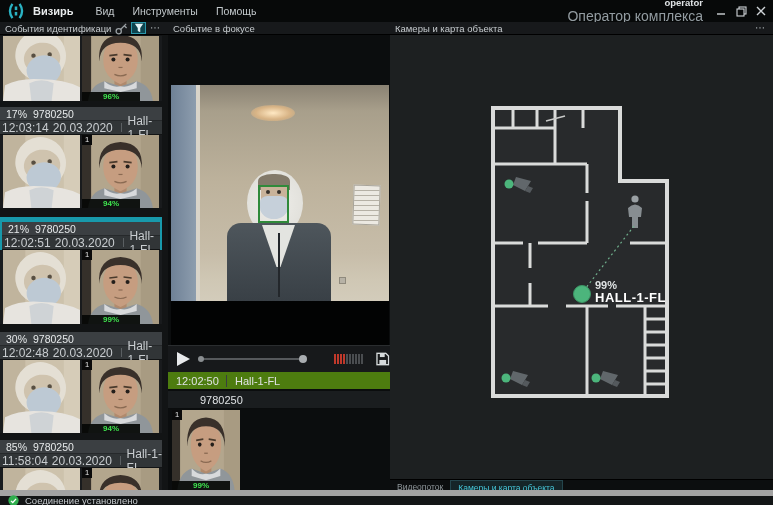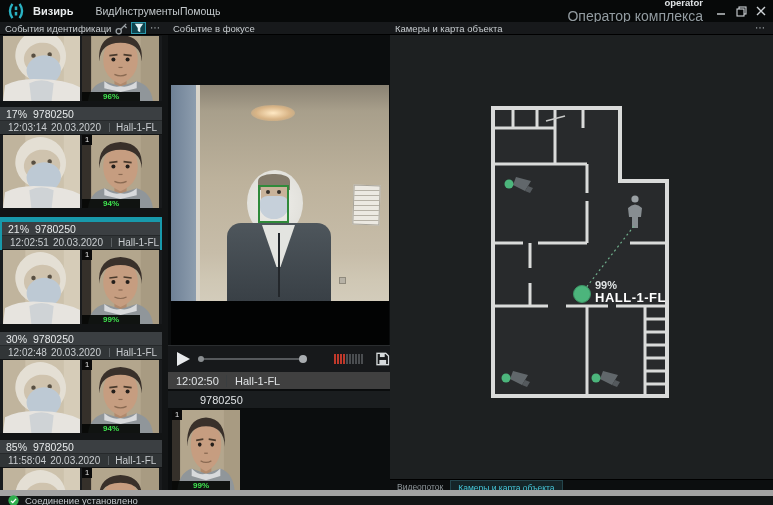--- a/index.html
+++ b/index.html
@@ -4,41 +4,41 @@
 <style>
   html,body{margin:0;padding:0;background:#000;}
   *{box-sizing:border-box;}
   .app{position:relative;width:773px;height:505px;background:#0a0c0d;overflow:hidden;
        font-family:"Liberation Sans",sans-serif;color:#cfd4d7;-webkit-font-smoothing:antialiased;}
   
   .menubar{position:absolute;left:0;top:0;width:773px;height:22px;background:#070909;
            display:flex;align-items:center;}
   .logo{width:22px;height:18px;margin:0 6px 0 5px;flex:none;}
   .appname{font-size:11px;font-weight:bold;color:#e8ebec;margin-right:22px;}
-  .mitem{font-size:10.5px;color:#c2c8cb;cursor:default;}
+  .mitem{font-size:10.5px;color:#c2c8cb;margin-right:18px;cursor:default;}
   .mspacer{flex:1;}
   .userbox{text-align:right;line-height:1.1;margin-right:10px;}
   .userlogin{font-size:9.5px;font-weight:bold;color:#dfe3e5;}
   .userrole{font-size:14px;color:#939ca1;}
   .wc{width:16px;height:14px;display:flex;align-items:center;justify-content:center;margin-right:4px;}
   
   .phdr{position:absolute;height:13px;background:#17191b;border-bottom:1px solid #000;
         font-size:9.5px;color:#c6cbce;display:flex;align-items:center;padding:0 5px;}
   .phdr .ttl{flex:1;white-space:nowrap;overflow:hidden;}
   .hicon{width:15px;height:12px;display:flex;align-items:center;justify-content:center;margin-left:2px;flex:none;}
   .hicon.active{background:#0e4550;border:1px solid #2c99ac;}
   .dots{font-size:10px;color:#aeb4b7;letter-spacing:1px;line-height:8px;}
   
   .leftpanel{position:absolute;left:0;top:22px;width:168px;height:468px;background:#121415;}
   .ev-item{position:absolute;left:0;width:162px;}
   .ev-row1{height:14px;background:#3b3f42;color:#e6e9ea;font-size:10.5px;display:flex;
            align-items:center;padding-left:6px;border-bottom:1px solid #26292b;}
   .ev-row1 .score{width:27px;}
-  .ev-row2{height:13px;background:#313537;color:#c9cdd0;font-size:10px;display:flex;
-           align-items:center;padding-left:8px;}
+  .ev-row2{height:13px;background:#313537;color:#c9cdd0;font-size:12px;display:flex;
+           align-items:center;padding-left:2px;}
   .ev-row2 .t{margin-right:4px;}
   .ev-div{width:1px;height:9px;background:#5a5f62;margin:0 6px 0 8px;}
   .ev-imgs{position:absolute;left:0;width:162px;overflow:hidden;background:#191b1d;}
   .ev-img{position:absolute;top:0;height:100%;overflow:hidden;}
   .ev-img.cap{left:3px;width:77px;}
   .ev-img.ref{left:82px;width:77px;}
   .ev-img svg{display:block;}
   .idx-badge{position:absolute;left:0;top:0;background:#0a0a0a;color:#e8e8e8;font-size:7.5px;
              padding:0 3px;line-height:10px;}
   .pct-badge{position:absolute;left:0;bottom:0;background:rgba(5,8,5,.92);color:#3fe44f;
@@ -77,21 +77,21 @@
   .playbtn{width:0;height:0;border-left:13px solid #e8eaec;border-top:7.5px solid transparent;
            border-bottom:7.5px solid transparent;margin-left:9px;}
   .seek{position:relative;width:168px;height:14px;margin-left:8px;}
   .seek .track{position:absolute;left:2px;top:6px;width:106px;height:2px;background:#56595c;}
   .seek .dot0{position:absolute;left:0;top:4px;width:6px;height:6px;border-radius:50%;background:#8a8e91;}
   .seek .handle{position:absolute;left:101px;top:3px;width:8px;height:8px;border-radius:50%;background:#a9adb0;}
   .vol{display:flex;align-items:flex-end;height:10px;margin-left:-26px;}
   .vol i{width:2px;height:10px;margin-right:1px;background:#4a4d50;}
   .vol i.r{background:#c0392b;}
   .savebtn{width:14px;height:14px;margin-left:12px;}
-  .inforow1{position:absolute;left:0;top:350px;width:222px;height:18px;background:#404040;
+  .inforow1{position:absolute;left:0;top:350px;width:222px;height:18px;background:#4d7c0f;
             border-bottom:1px solid #0a0c0d;display:flex;align-items:center;font-size:11px;color:#e0e3e5;}
   .inforow1 .tm{padding-left:8px;width:58px;}
   .vdiv{width:1px;height:12px;background:#3a3e40;margin-right:8px;}
   .inforow2{position:absolute;left:0;top:369px;width:222px;height:18px;background:#1a1d1f;
             border-bottom:1px solid #0a0c0d;display:flex;align-items:center;font-size:11px;color:#dfe2e4;}
   .inforow2 .pid{padding-left:32px;}
   .thumb{position:absolute;left:4px;top:388px;width:68px;height:80px;overflow:hidden;background:#191b1d;}
   
   .rightpanel{position:absolute;left:390px;top:22px;width:383px;height:468px;background:#1d2021;}
   .mapsvg{position:absolute;left:98px;top:81px;}

